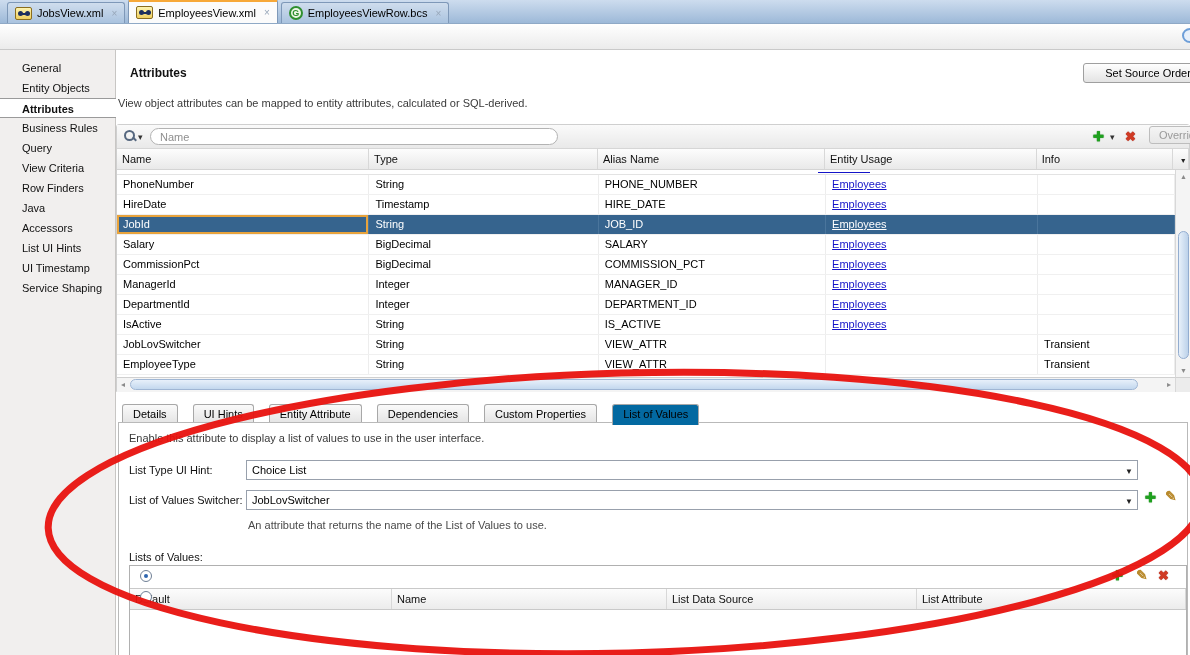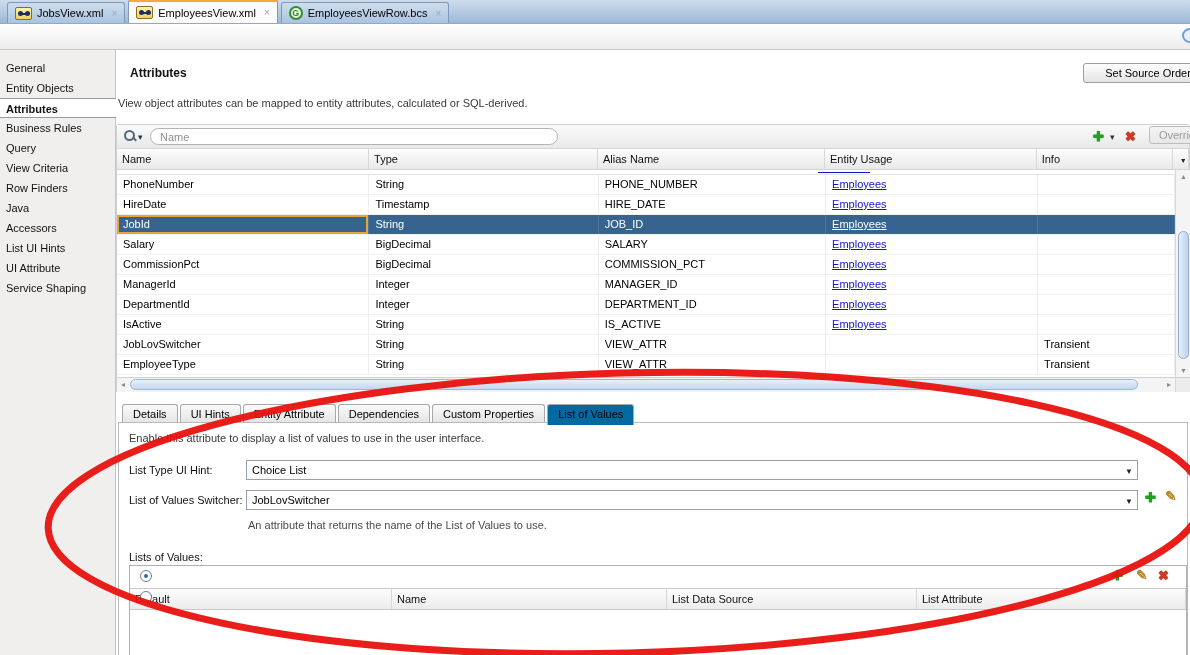--- a/index.html
+++ b/index.html
@@ -28,21 +28,21 @@
 
   
   #topstrip{position:absolute;left:0;top:24px;width:1190px;height:26px;
     background:linear-gradient(#ffffff,#ebebeb);border-bottom:1px solid #c9c9c9}
   #partial-circle{position:absolute;left:1182px;top:4px;width:16px;height:15px;border-radius:50%;
     border:2px solid #6d9ed8;background:#e8f0fa}
 
   
   #sidebar{position:absolute;left:0;top:50px;width:116px;height:605px;
     background:#f1efee;border-right:1px solid #c8c6c4;padding-top:8px}
-  .side-item{height:20px;line-height:20px;padding-left:6px;color:#111;white-space:nowrap}
+  .side-item{height:20px;line-height:20px;padding-left:22px;color:#111;white-space:nowrap}
   .side-item.sel{background:#fff;border-top:1px solid #9a9a9a;border-bottom:1px solid #9a9a9a;
     font-weight:bold;width:117px}
 
   
   #content{position:absolute;left:116px;top:50px;width:1074px;height:605px;background:#fff;overflow:hidden}
   #page-title{position:absolute;left:14px;top:16px;font-size:12px;font-weight:bold;color:#111}
   #page-desc{position:absolute;left:2px;top:47px;color:#3a3a3a}
   .btn{border:1px solid #9f9f9f;border-radius:3px;background:linear-gradient(#fefefe,#e3e3e3);
     padding:3px 8px;font-size:11px;white-space:nowrap}
   #set-source{position:absolute;left:967px;top:13px;width:130px}
@@ -102,21 +102,21 @@
     font-size:8px;line-height:14px;text-align:center}
   #hscroll .sb-left{left:0}#hscroll .sb-left::before{content:"\25C2"}
   #hscroll .sb-right{right:0}#hscroll .sb-right::before{content:"\25B8"}
   #hthumb{position:absolute;left:13px;top:1px;width:1008px;height:11px;border-radius:6px;
     background:linear-gradient(#e7f0fa,#c3d8ee);border:1px solid #9fb6d4}
   #sb-corner{position:absolute;left:1058px;top:252px;width:16px;height:15px;background:#ececec;border-top:1px solid #d0d0d0;border-left:1px solid #d8d8d8}
 
   
   #dtabs{position:absolute;left:6px;top:353px;height:20px;display:flex;align-items:flex-end}
   .dtab{border:1px solid #a8a8a8;border-bottom:none;border-radius:3px 3px 0 0;
-    background:linear-gradient(#fafafa,#e4e4e4);padding:3px 10px 3px;margin-right:2px;white-space:nowrap;position:relative}
+    background:linear-gradient(#fafafa,#e4e4e4);padding:3px 10px 3px;margin-right:15px;white-space:nowrap;position:relative}
   .dtab.active{background:#0369a1;padding-bottom:5px;margin-bottom:-2px;z-index:2}
 
   
   #panel{position:absolute;left:2px;top:372px;width:1070px;height:234px;border:1px solid #b9b9b9;background:#fff;overflow:hidden}
   #enable-text{position:absolute;left:10px;top:9px;color:#3a3a3a}
   .flabel{position:absolute;left:10px;color:#111}
   #lbl-listtype{top:41px}
   #lbl-switcher{top:71px}
   .ddl{position:absolute;height:20px;border:1px solid #98a0ac;background:#fff;display:flex;align-items:center}
   #ddl-listtype{left:127px;top:37px;width:892px}
@@ -190,21 +190,21 @@
     <div class="side-item">View Criteria</div>
 
     <div class="side-item">Row Finders</div>
 
     <div class="side-item">Java</div>
 
     <div class="side-item">Accessors</div>
 
     <div class="side-item">List UI Hints</div>
 
-    <div class="side-item">UI Attribute</div>
+    <div class="side-item">UI Timestamp</div>
 
     <div class="side-item">Service Shaping</div>
   </div>
 
 <div id="content">
   <div id="page-title">Attributes</div>
   <div id="page-desc">View object attributes can be mapped to entity attributes, calculated or SQL-derived.</div>
   <button id="set-source" class="btn">Set Source Order</button>
 
   <div id="tablewrap">

